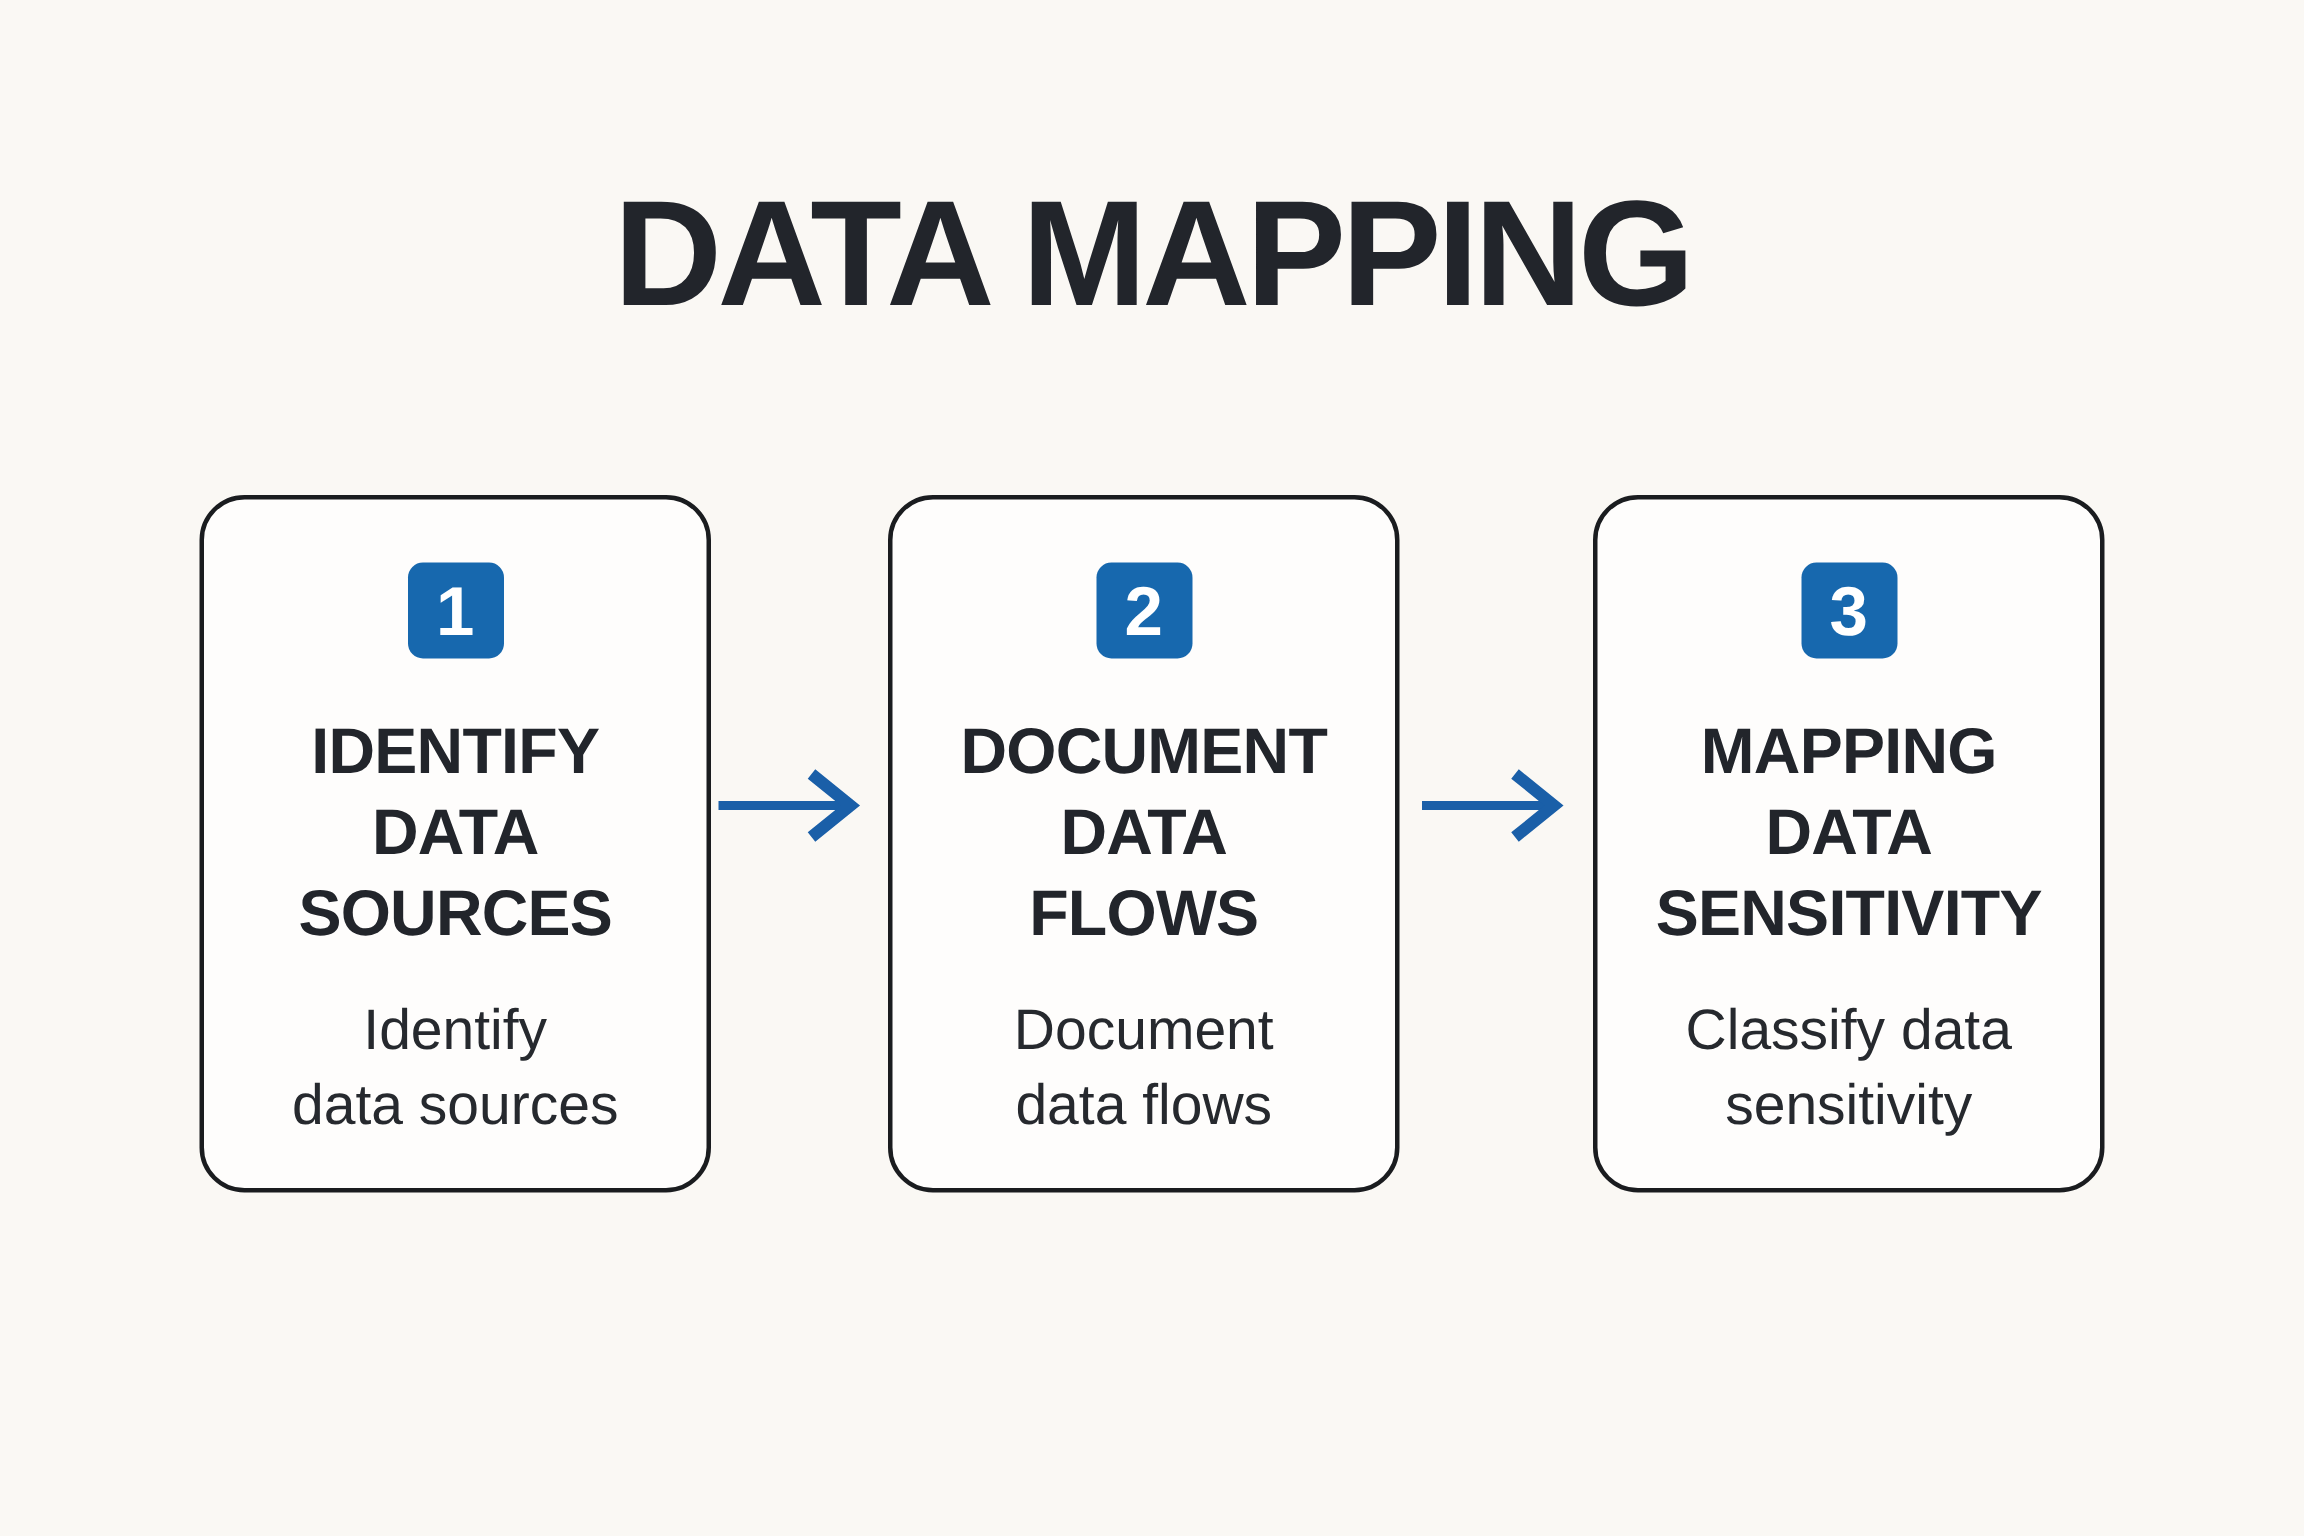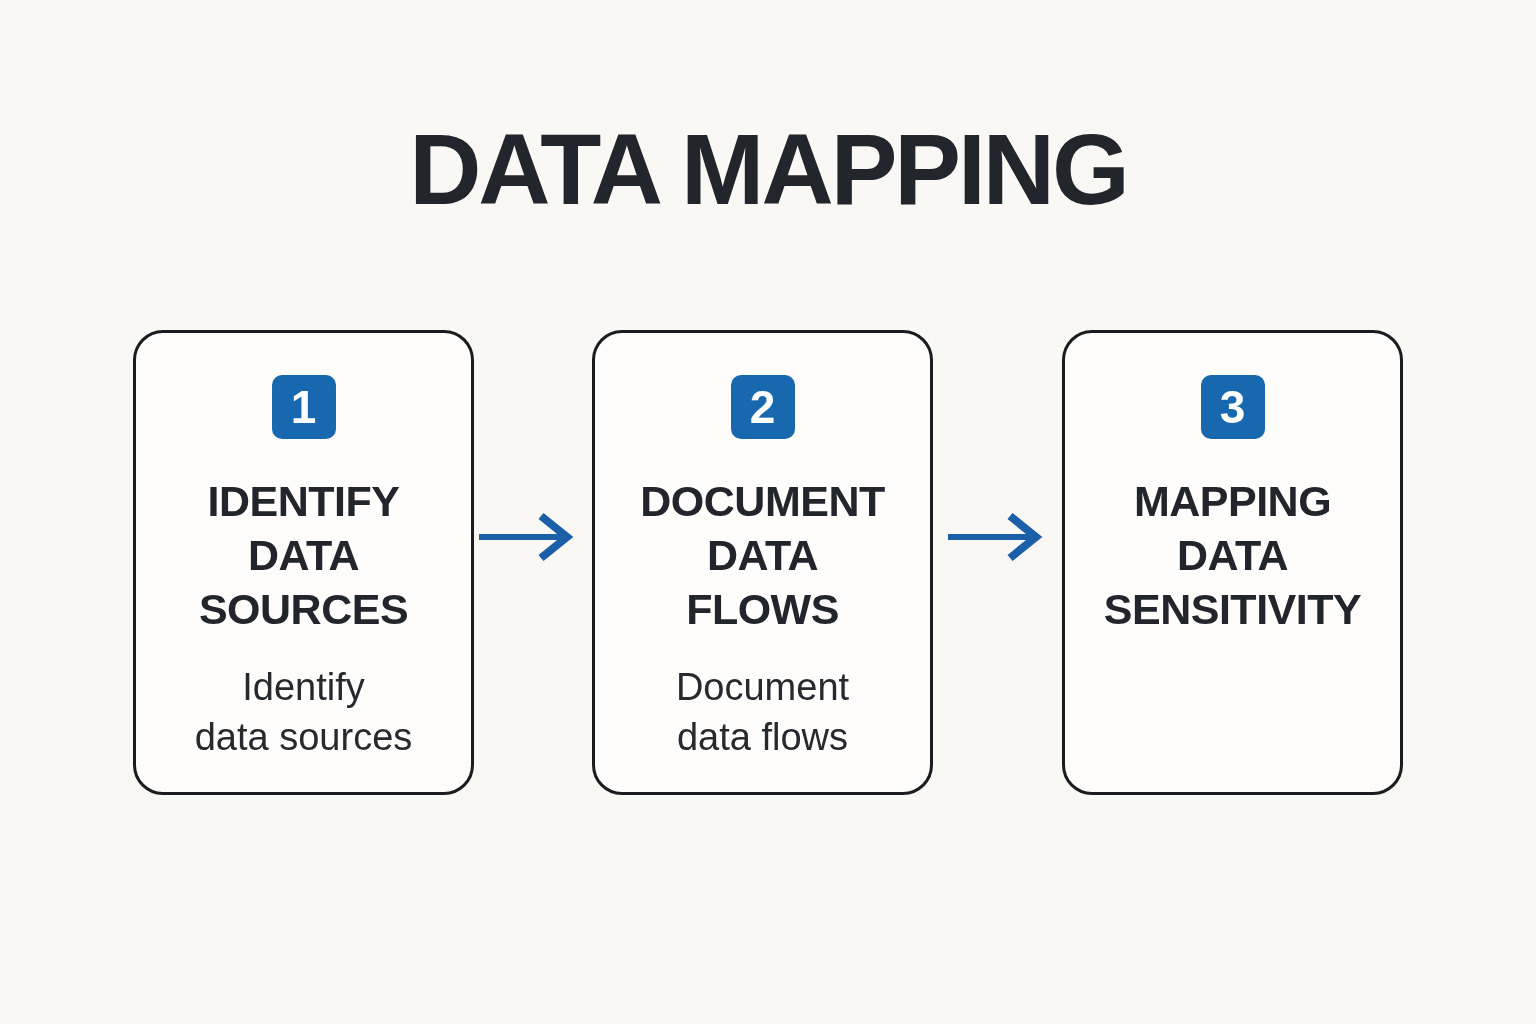--- a/index.html
+++ b/index.html
@@ -131,15 +131,17 @@
       <line x1="2" y1="27" x2="88" y2="27" stroke-width="6"></line>
       <polyline points="64,6 90,27 64,48" stroke-width="8"></polyline>
     </svg>
   </div>
 
   <div class="step-card pos-3">
     <div class="step-badge">3</div>
     <div class="step-heading">MAPPING
 DATA
 SENSITIVITY</div>
+    <div class="step-desc">Classify data
+sensitivity</div>
   </div>
 
 </div>
 
 </body></html>

